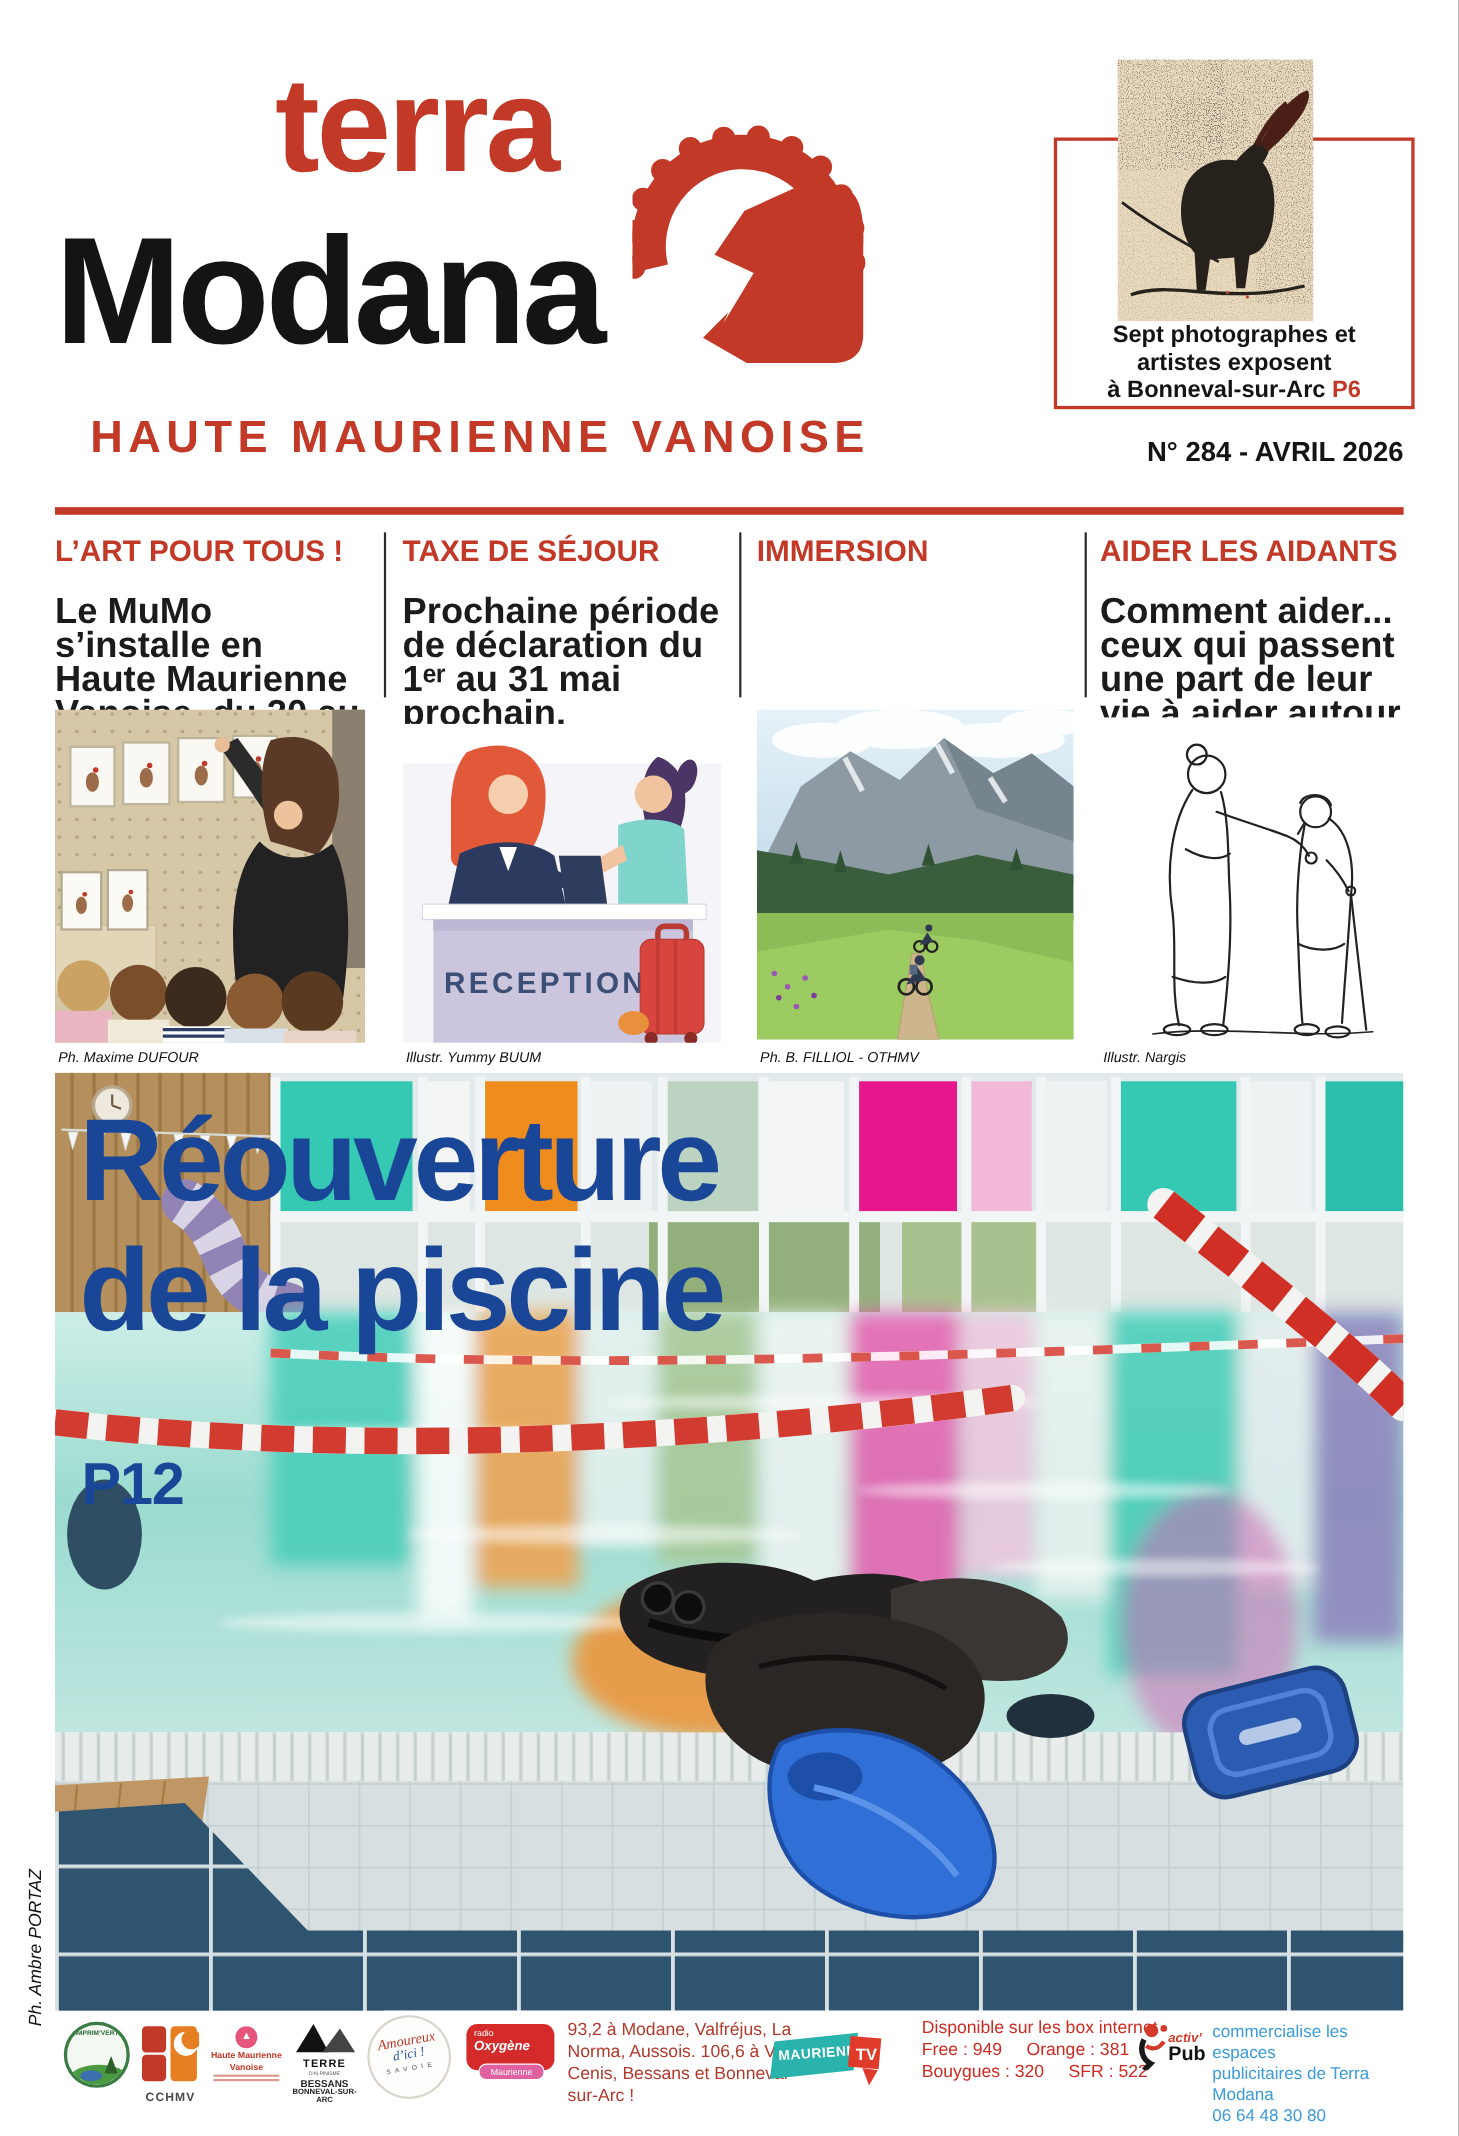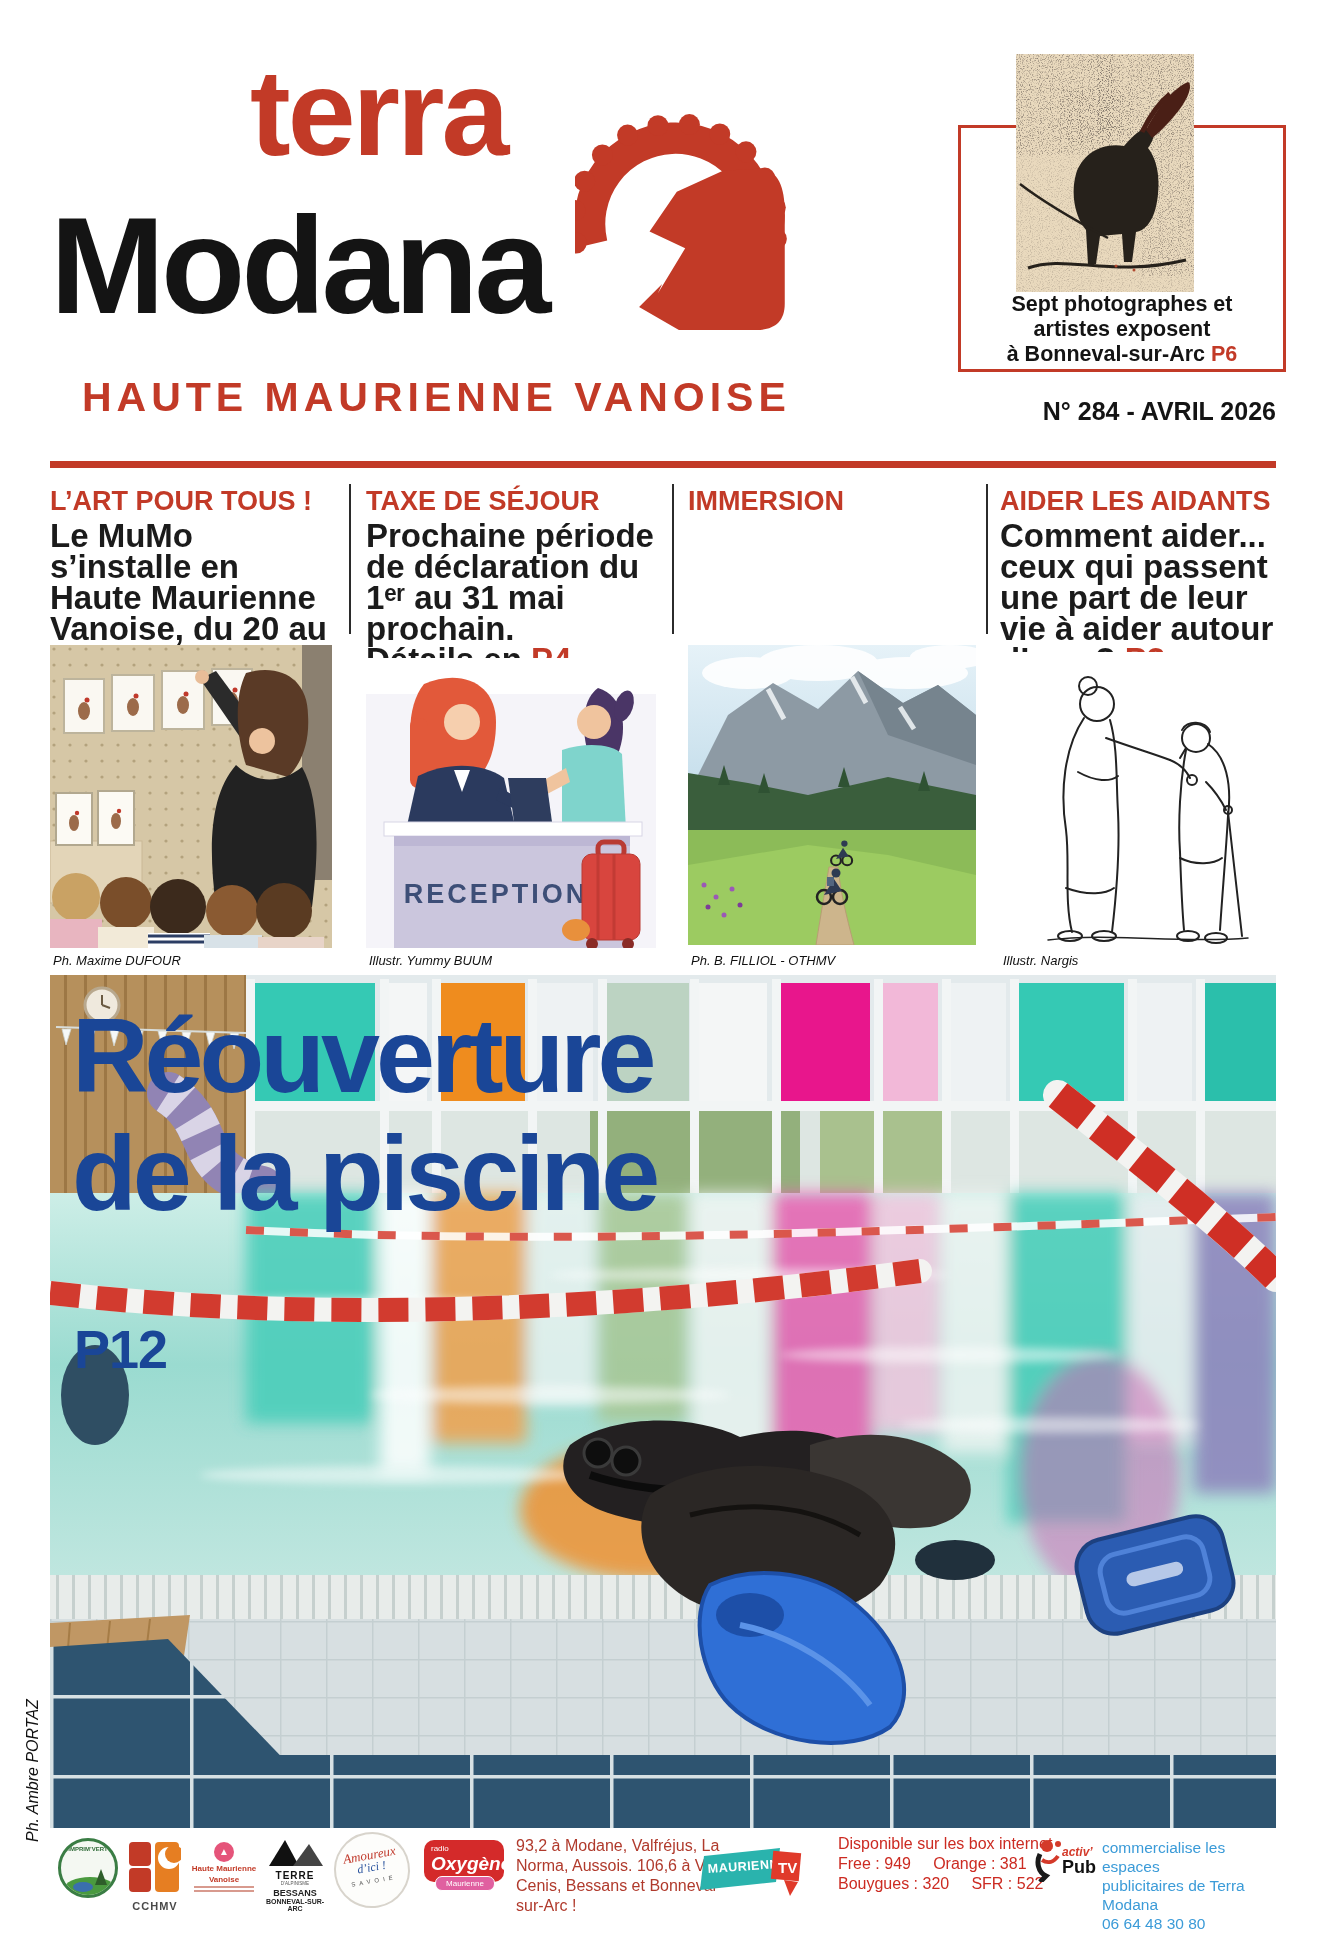--- a/index.html
+++ b/index.html
@@ -14,21 +14,21 @@
   .tagline{left:54px;top:374px;font-size:41px;font-weight:800;color:#c23a27;letter-spacing:5px;margin-left:28px;}
   .issue{left:950px;top:397px;width:326px;text-align:right;font-size:25px;font-weight:800;color:#141414;}
   .promo-box{left:958px;top:125px;width:328px;height:247px;border:3px solid #c23a27;box-sizing:border-box;}
   .promo-art{left:1016px;top:54px;width:178px;height:238px;}
   .promo-text{left:958px;top:292px;width:328px;text-align:center;font-size:21.5px;line-height:25px;
               font-weight:800;color:#141414;}
   .red{color:#c23a27;}
   .rule{left:50px;top:461px;width:1226px;height:7px;background:#c23a27;}
   
   .teaser{top:482px;}
-  .kicker{margin:4px 0 4px 0;font-size:27px;line-height:30px;font-weight:800;color:#c23a27;}
+  .kicker{margin:4px 0 23px 0;font-size:27px;line-height:30px;font-weight:800;color:#c23a27;}
   .tbody{margin:0;font-size:33px;line-height:31px;font-weight:700;color:#1b1b1b;}
   .tdivider{top:484px;width:2px;height:150px;background:#2b2b2b;}
   .timg{border:0;display:block;}
   .credit{font-size:13px;font-style:italic;color:#111;}
   
   .hero{left:50px;top:975px;width:1226px;height:853px;overflow:hidden;}
   .hero-t{font-weight:800;color:#1a4697;letter-spacing:-4px;line-height:1;}
   .ht1{left:72px;top:1002px;font-size:106px;}
   .ht2{left:72px;top:1120px;font-size:106px;}
   .ht3{left:74px;top:1258px;font-size:54px;letter-spacing:-1px;}
@@ -50,21 +50,21 @@
   .terre-t2{font-size:4.5px;color:#555;}
   .terre-t3{font-size:9px;font-weight:700;color:#222;margin-top:2px;}
   .terre-t4{font-size:7px;font-weight:700;color:#222;}
   .amour{width:76px;height:76px;border-radius:50%;border:2px solid #d8d4cc;background:#fdfdfb;
          transform:rotate(-10deg);box-sizing:border-box;padding-top:14px;}
   .amour .a1{font-family:"Liberation Serif",serif;font-style:italic;font-size:13px;color:#c0392b;line-height:13px;}
   .amour .a2{font-family:"Liberation Serif",serif;font-style:italic;font-size:12px;color:#27519c;line-height:13px;}
   .amour .a3{font-size:6px;letter-spacing:4px;color:#555;margin-top:4px;}
   .radio{width:80px;height:42px;background:#d42a2a;border-radius:10px;color:#fff;position:relative;}
   .radio .r1{position:absolute;left:7px;top:4px;font-size:8px;}
-  .radio .r2{position:absolute;left:7px;top:13px;font-size:19px;font-weight:800;font-style:italic;}
+  .radio .r2{position:absolute;left:7px;top:13px;font-size:12px;font-weight:800;font-style:italic;}
   .radio .r3{position:absolute;left:11px;top:36px;width:58px;height:13px;background:#e060a0;border:1px solid #fff;
              border-radius:7px;font-size:8px;line-height:13px;text-align:center;}
   .radio-text{position:absolute;font-size:16px;line-height:20px;color:#b03a2c;}
   .tvline{white-space:pre;font-size:16px;line-height:20px;color:#cc2b22;}
   .publine{font-size:15.5px;line-height:19px;color:#3b9bd8;}
   .activ-a1{font-size:12px;font-weight:700;font-style:italic;color:#d43a2a;line-height:12px;}
   .activ-a2{font-size:18px;font-weight:800;color:#111;line-height:18px;}
 </style>
 </head>
 <body>

